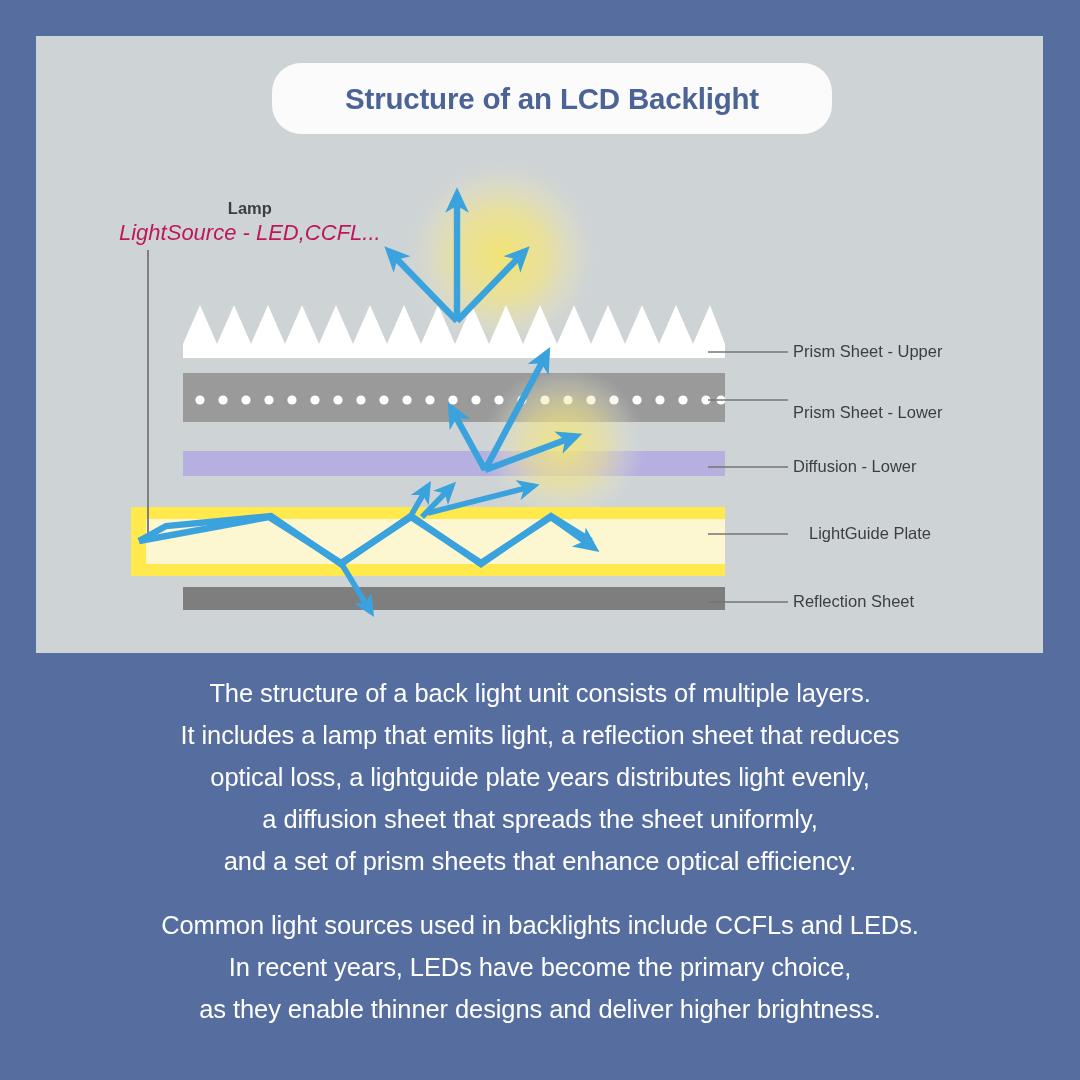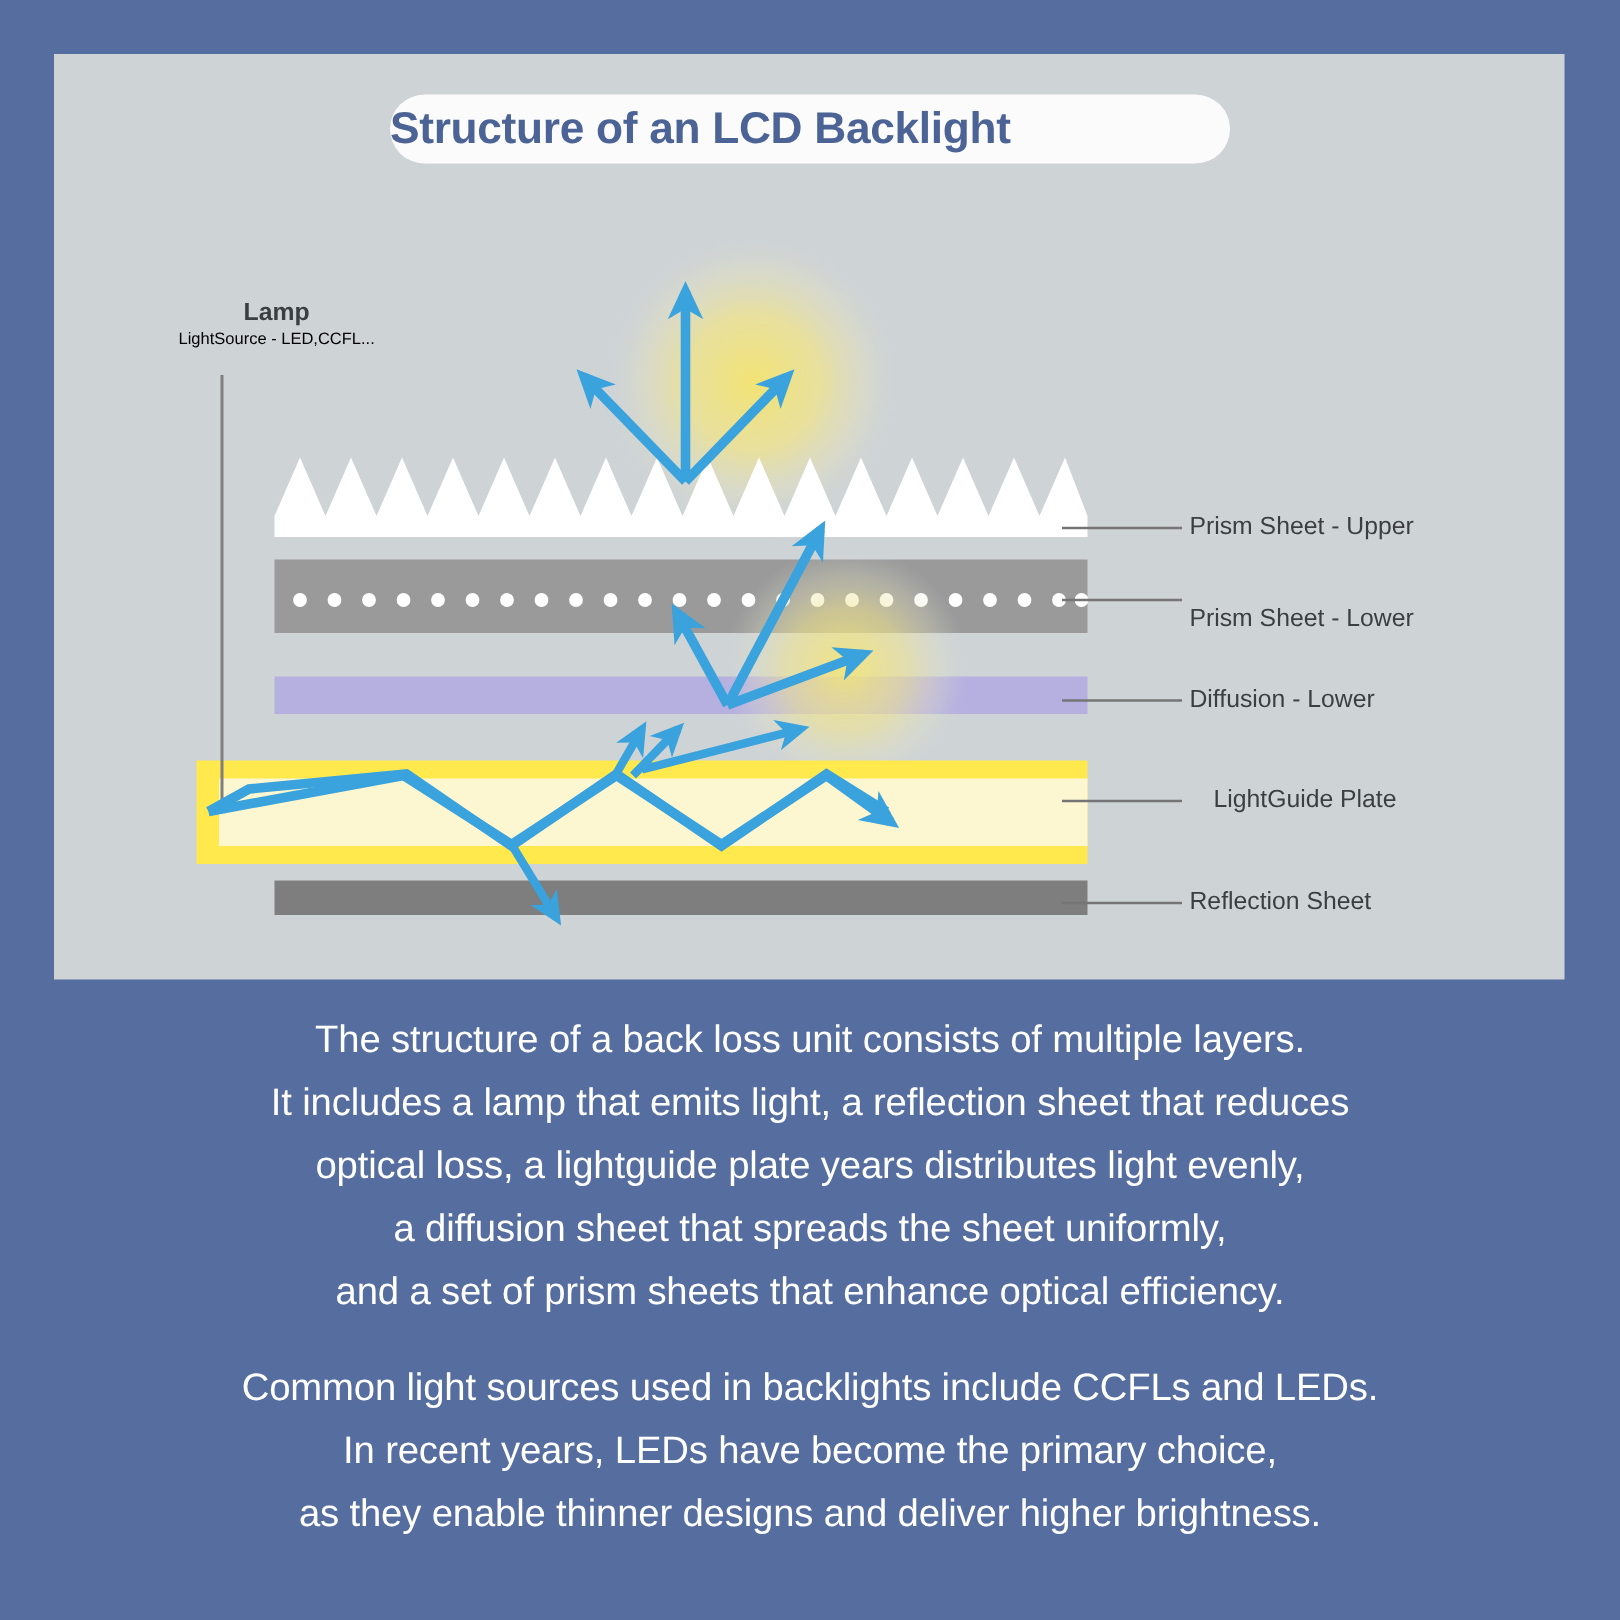--- a/index.html
+++ b/index.html
@@ -30,29 +30,29 @@
     position: absolute;
     left: 0;
     top: 0;
     width: 1007px;
     height: 617px;
   }
 
   
   #title-pill {
     position: absolute;
-    left: 224px;
+    left: 236px;
     top: 27px;
     width: 560px;
-    height: 46px;
+    height: 71px;
     background: #fbfbfc;
     border-radius: 29px;
     display: flex;
     align-items: center;
-    justify-content: flex-start;
+    justify-content: center;
   }
   #title-text {
     color: #4c6395;
     font-size: 29.5px;
     font-weight: bold;
     letter-spacing: -0.2px;
     white-space: nowrap;
   }
 
   
@@ -64,24 +64,25 @@
     text-align: center;
   }
   #lamp-label .lamp-title {
     display: block;
     color: #3b3f42;
     font-size: 16.5px;
     font-weight: bold;
   }
   #lamp-label .lamp-sub {
     display: block;
-    color: #000000;
-    font-size: 11px;
+    color: #be185d;
+    font-size: 22px;
     font-weight: normal;
     white-space: nowrap;
+    font-style: italic;
   }
 
   
   .layer-label {
     position: absolute;
     color: #3b3f42;
     font-size: 16.5px;
     white-space: nowrap;
   }
 
@@ -235,21 +236,21 @@
 
   <div class="layer-label" style="left:757px; top:306px;">Prism Sheet - Upper</div>
   <div class="layer-label" style="left:757px; top:354px;margin-top:13px;">Prism Sheet - Lower</div>
   <div class="layer-label" style="left:757px; top:421px;">Diffusion - Lower</div>
   <div class="layer-label" style="left:757px; top:488px;margin-left:16px;">LightGuide Plate</div>
   <div class="layer-label" style="left:757px; top:556px;">Reflection Sheet</div>
 </div>
 
 <div id="caption">
   <div class="caption-para" id="caption-para-1">
-    <span class="caption-line">The structure of a back loss unit consists of multiple layers.</span>
+    <span class="caption-line">The structure of a back light unit consists of multiple layers.</span>
     <span class="caption-line">It includes a lamp that emits light, a reflection sheet that reduces</span>
     <span class="caption-line">optical loss, a lightguide plate years distributes light evenly,</span>
     <span class="caption-line">a diffusion sheet that spreads the sheet uniformly,</span>
     <span class="caption-line">and a set of prism sheets that enhance optical efficiency.</span>
   </div>
   <div class="caption-para" id="caption-para-2">
     <span class="caption-line">Common light sources used in backlights include CCFLs and LEDs.</span>
     <span class="caption-line">In recent years, LEDs have become the primary choice,</span>
     <span class="caption-line">as they enable thinner designs and deliver higher brightness.</span>
   </div>

